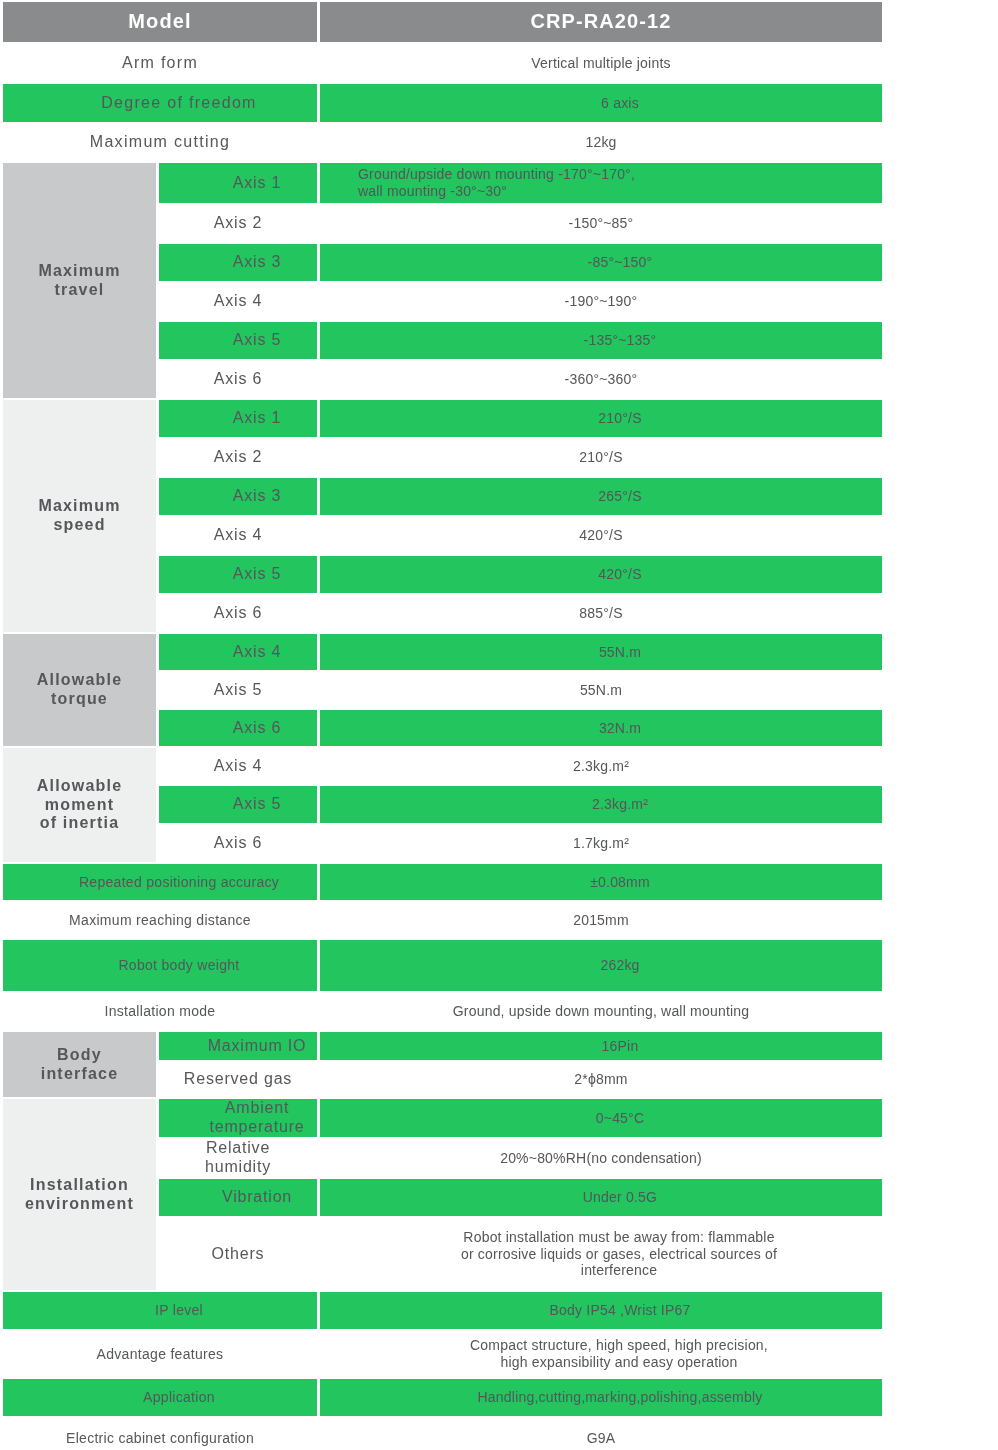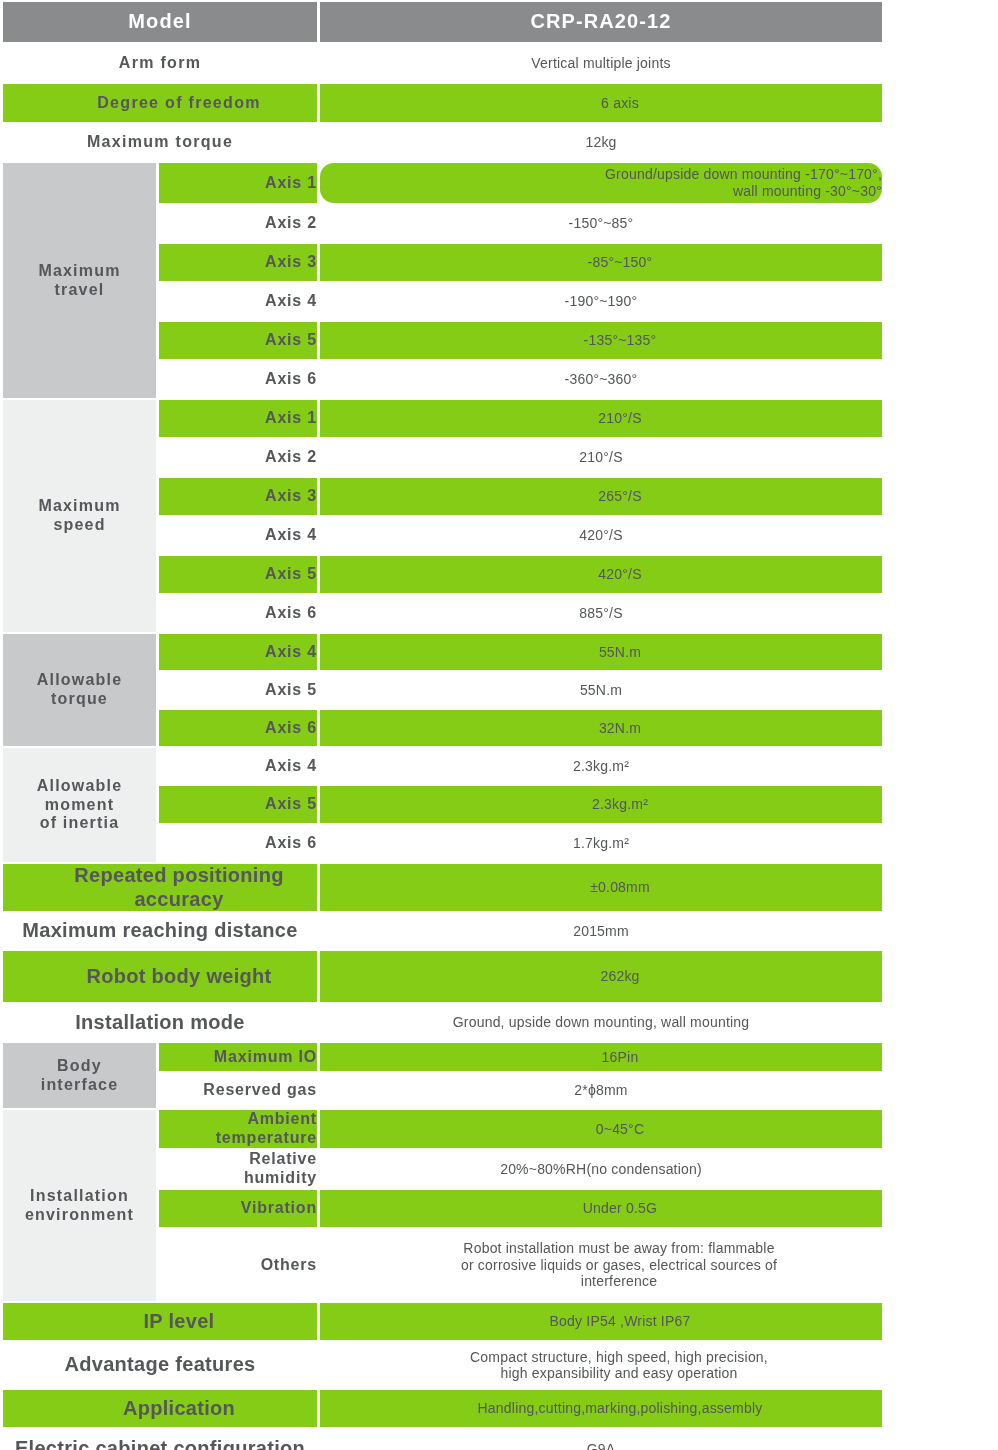--- a/index.html
+++ b/index.html
@@ -26,35 +26,35 @@
   }
   
   .hdr-cell{
     background:#8a8b8d;
     color:#ffffff;
     font-weight:bold;
     font-size:20px;
     letter-spacing:1.1px;
   }
   
-  .lbl{font-weight:bold;color:#55575a;font-size:16px;}
+  .lbl{font-weight:normal;color:#55575a;font-size:16px;}
   .lbl-wide{letter-spacing:1.3px;}
-  .lbl-plain{letter-spacing:0.3px;font-size:20px;}
-  .axis{font-weight:bold;color:#55575a;font-size:16px;letter-spacing:0.8px;text-align:right;}
+  .lbl-plain{letter-spacing:0.3px;font-size:14px;}
+  .axis{font-weight:normal;color:#55575a;font-size:16px;letter-spacing:0.8px;}
   
   .grp{font-weight:bold;color:#55575a;font-size:16px;letter-spacing:1.2px;}
   .grp-dark{background:#c8c9ca;}
   .grp-light{background:#eeefef;}
   
   .val{color:#54565a;font-size:14px;letter-spacing:0.2px;}
   
-  tr.r-gray td.axis, tr.r-gray td.val, tr.r-gray td.lbl{background:#84cc16;padding-left:38px;}
+  tr.r-gray td.axis, tr.r-gray td.val, tr.r-gray td.lbl{background:#22c55e;padding-left:38px;}
   tr.r-white td.axis, tr.r-white td.val, tr.r-white td.lbl{background:#ffffff;}
   
-  .val-ind78{text-align:right;padding-left:78px;border-radius:14px;}
+  .val-ind78{text-align:left;padding-left:78px;}
   .val-ind36{text-align:center;padding-left:36px;}
 </style>
 </head>
 <body>
 
 <table class="spec">
   <colgroup>
     <col style="width:153px">
       <col style="width:158px">
       <col style="width:562px">
@@ -68,21 +68,21 @@
 
     <tr class="r-white" style="height:38px">
       <td colspan="2" class="lbl lbl-wide">Arm form</td>
       <td class="val">Vertical multiple joints</td>
     </tr>
     <tr class="r-gray" style="height:38px">
       <td colspan="2" class="lbl lbl-wide">Degree of freedom</td>
       <td class="val">6 axis</td>
     </tr>
     <tr class="r-white" style="height:37px">
-      <td colspan="2" class="lbl lbl-wide">Maximum torque</td>
+      <td colspan="2" class="lbl lbl-wide">Maximum cutting</td>
       <td class="val">12kg</td>
     </tr>
 
     <tr class="r-gray" style="height:40px">
       <td rowspan="6" class="grp grp-dark">Maximum
 travel</td>
       <td class="axis">Axis 1</td>
       <td class="val val-ind78">Ground/upside down mounting -170°~170°,
 wall mounting -30°~30°</td>
     </tr>

